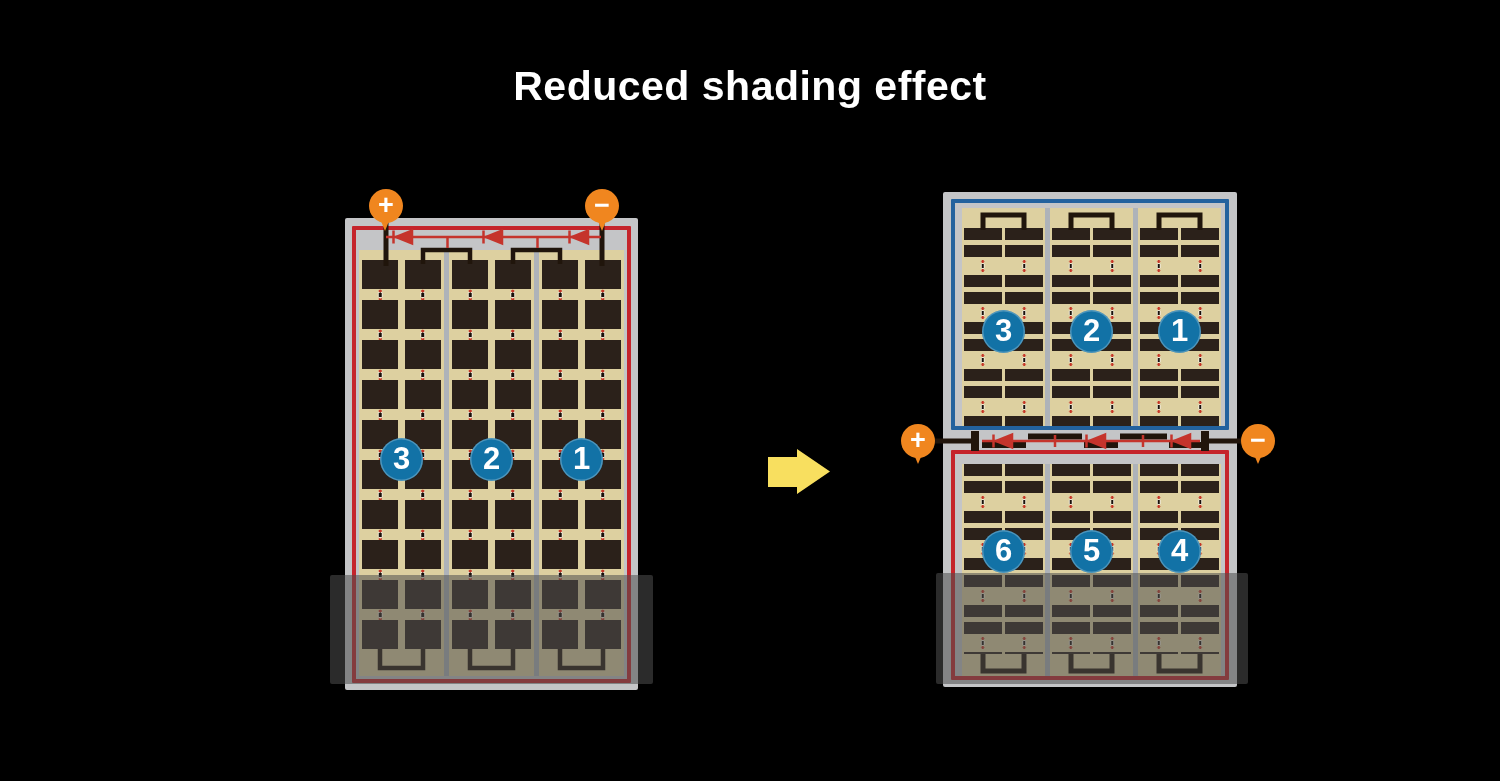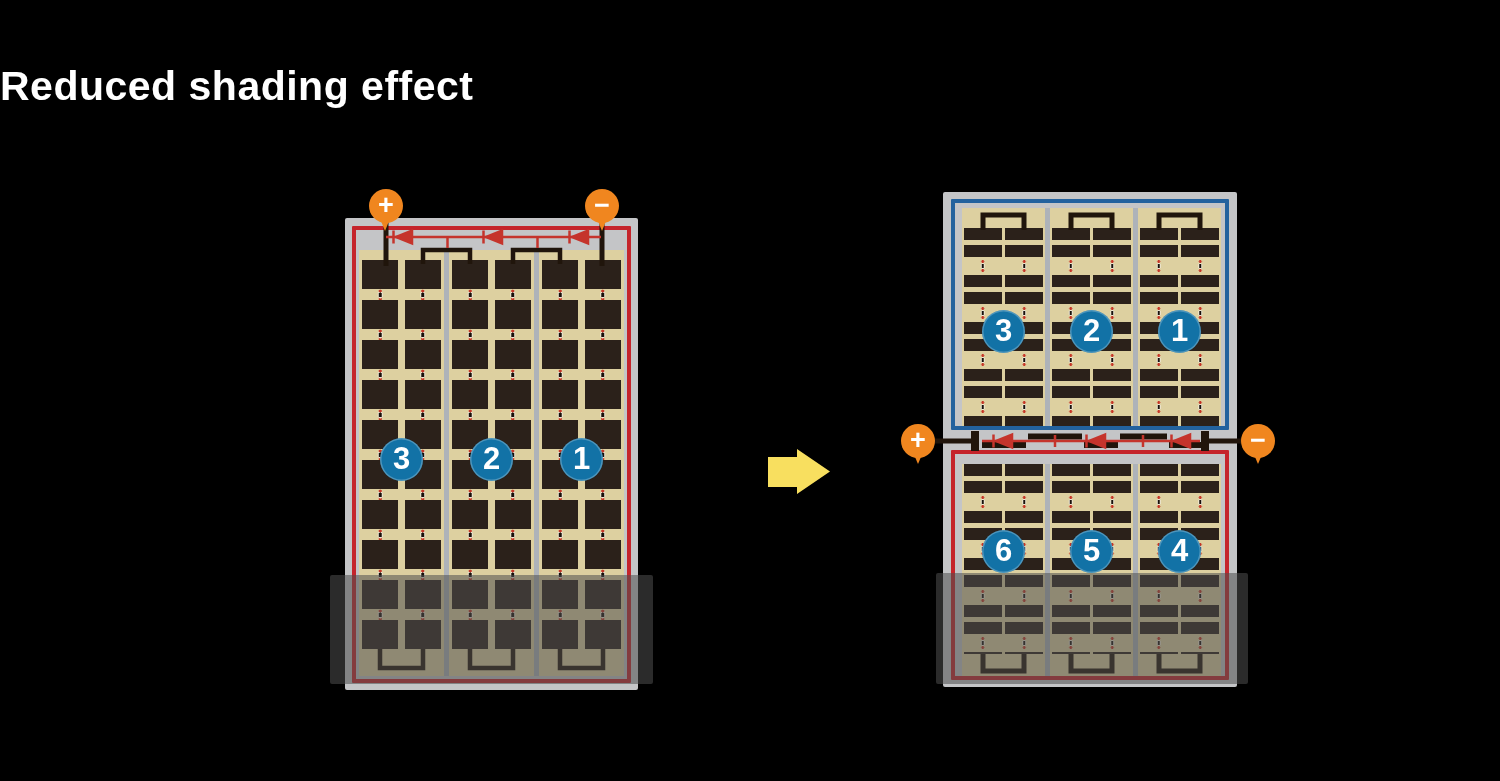--- a/index.html
+++ b/index.html
@@ -1,18 +1,18 @@
 <!DOCTYPE html>
 <html><head>
 <meta charset="utf-8">
 <style>
   html,body{margin:0;padding:0;background:#000;}
   .stage{position:relative;width:1500px;height:781px;background:#000;overflow:hidden;
          font-family:"Liberation Sans", sans-serif;}
-  .title{position:absolute;left:0;top:63px;width:1500px;text-align:left;
+  .title{position:absolute;left:0;top:63px;width:1500px;text-align:center;
          color:#fff;font-size:41px;font-weight:700;letter-spacing:.5px;z-index:3;}
   .panel-frame{position:absolute;background:#c4c5c7;border-radius:2px;z-index:1;}
   .border-red{position:absolute;border:4px solid #c5242b;box-sizing:border-box;z-index:2;border-radius:1px;}
   .border-blue{position:absolute;border:4px solid #23629e;box-sizing:border-box;z-index:2;border-radius:1px;}
   .tan{position:absolute;background:#ddd0a0;z-index:1;}
   .divider{position:absolute;background:#aeb3b9;z-index:2;}
   
   .lcol{position:absolute;width:85px;background-color:#2b211a;
     background-image:
       radial-gradient(1.6px 1.6px at 21.25px 31px, #c63526 85%, transparent 100%),

